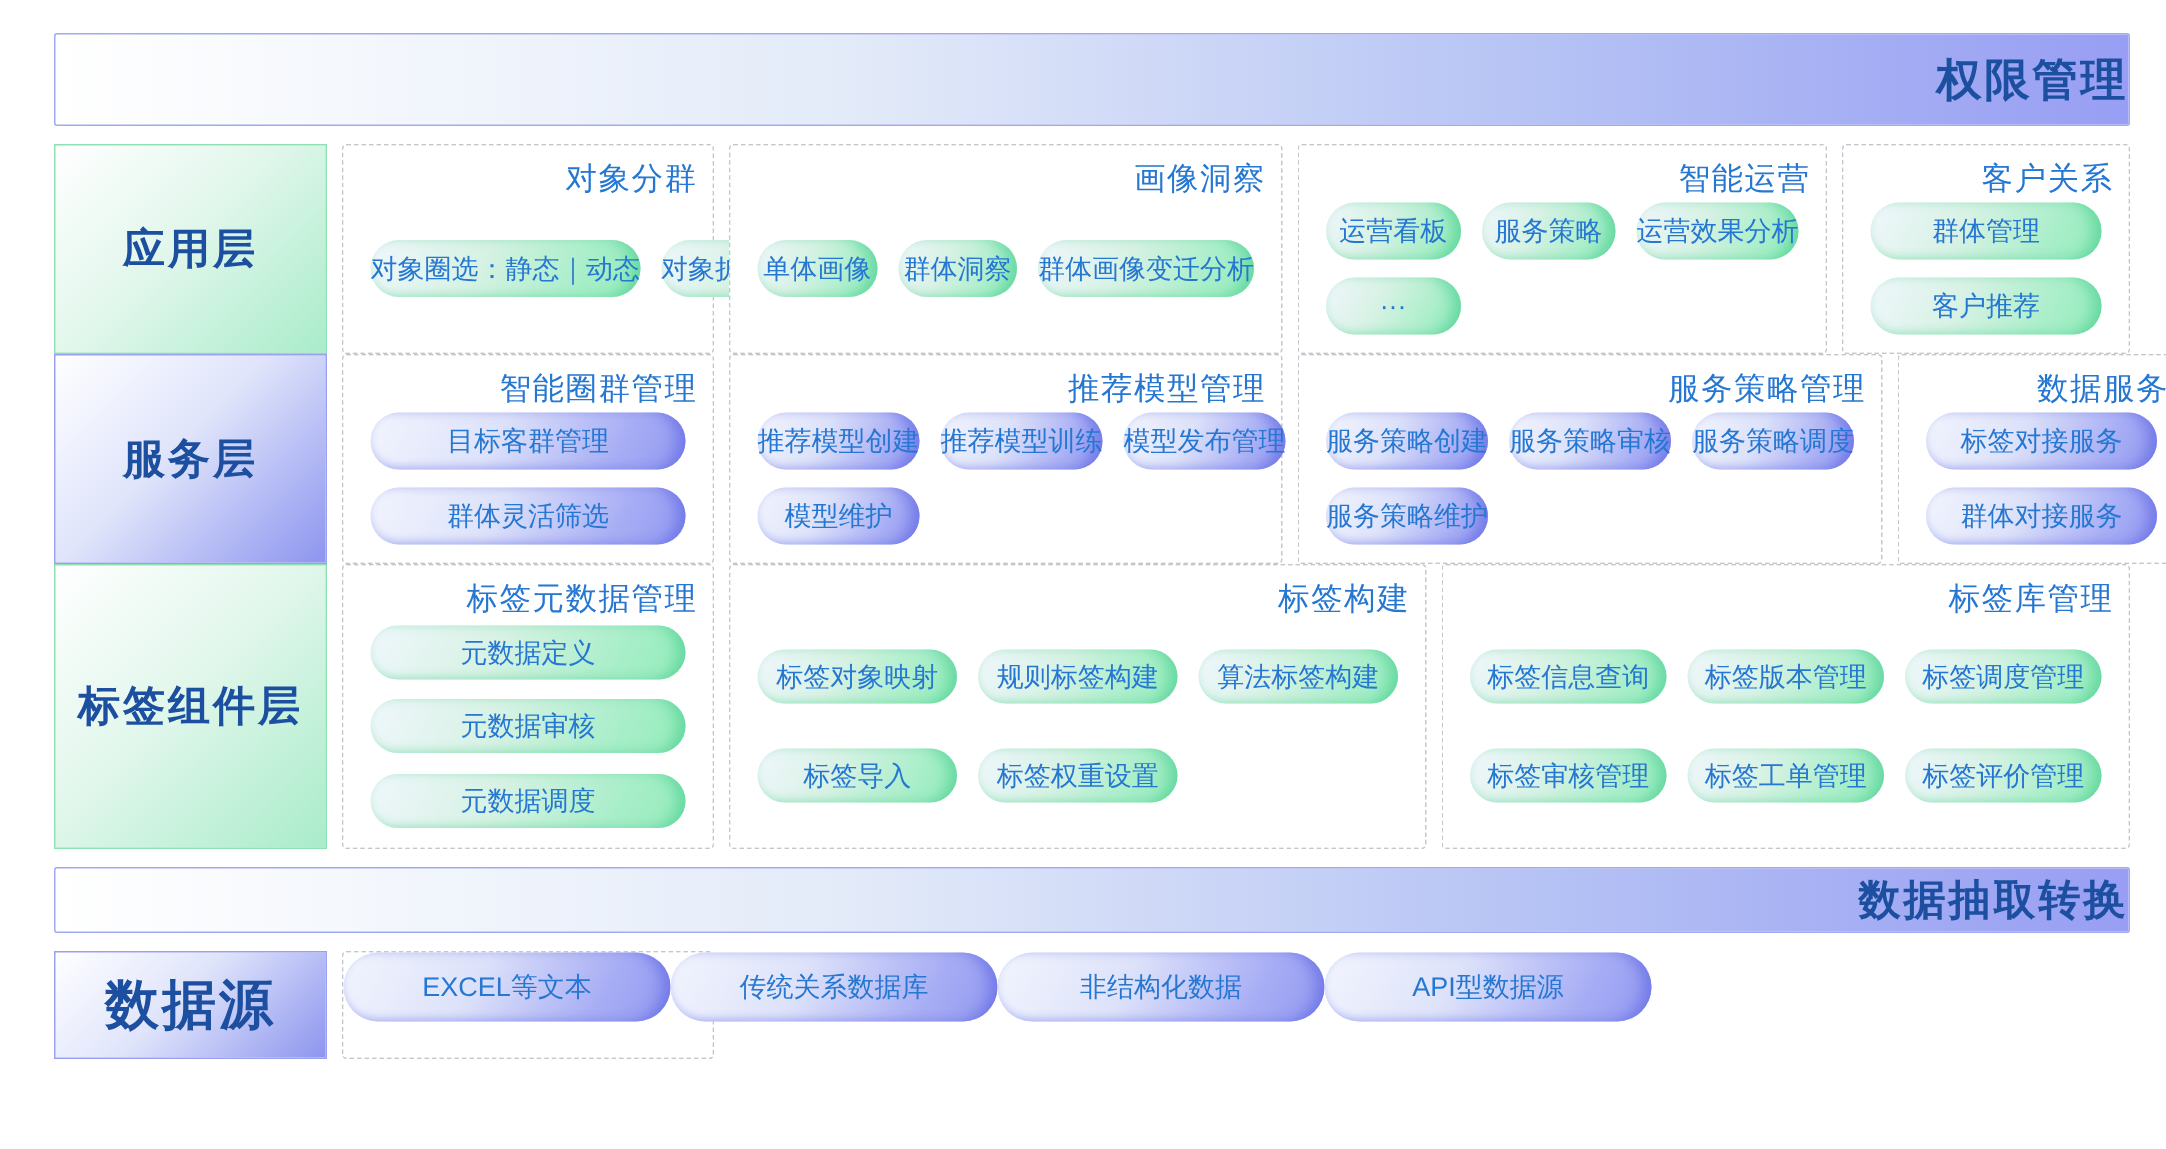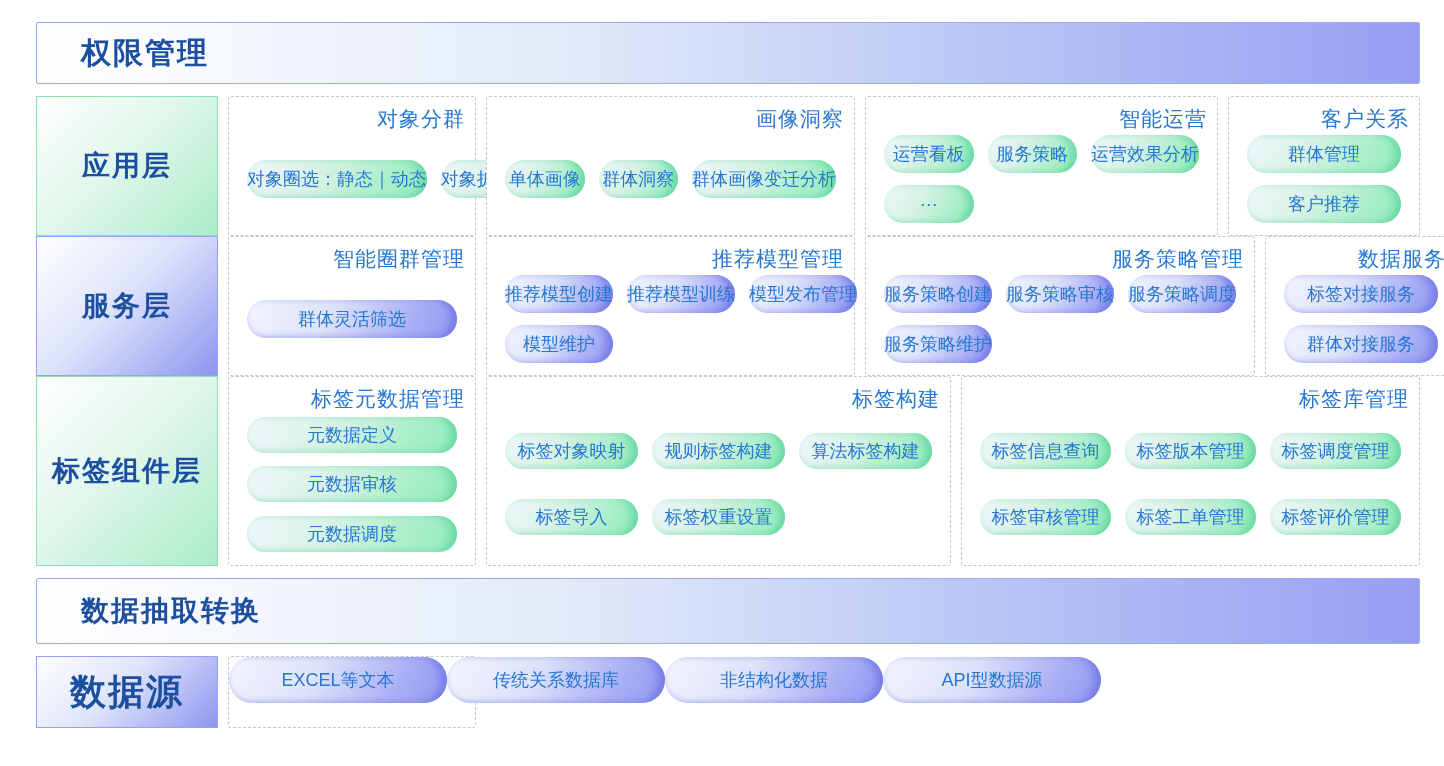--- a/index.html
+++ b/index.html
@@ -1,25 +1,25 @@
 <!DOCTYPE html>
 <html><head>
 <meta charset="utf-8">
 <style>
   * { box-sizing: border-box; margin: 0; padding: 0; }
   html,body { background:#ffffff; width:1444px; height:766px; overflow:hidden;
     font-family:"Liberation Sans","DejaVu Sans",sans-serif; }
   .canvas { width:1384px; margin:22px 24px 0 36px; display:flex; flex-direction:column; gap:12px; }
 
   
-  .bar { height:62px; display:flex; align-items:center; justify-content:flex-start;
+  .bar { height:62px; display:flex; align-items:center; justify-content:flex-end;
     background:linear-gradient(90deg,#ffffff 0%,#e3ebf9 38%,#b5c2f4 72%,#989ef3 100%);
     border:1px solid #9fa9f2; border-radius:2px;padding-left:44px; }
   .bar span { font-size:30px; font-weight:bold; color:#1c4f9f; letter-spacing:2px; }
-  .bar.etl { height:66px; }
+  .bar.etl { height:44px; }
   .bar.etl span { font-size:28px; }
 
   
   .row { display:flex; gap:10px; align-items:stretch; }
   .r0,.r1 { height:140px; }
   .r2 { height:190px; }
 
   .layer-label { width:182px; flex:0 0 182px; display:flex; align-items:center; justify-content:center;
     font-size:28px; font-weight:bold; color:#1c4f9f; letter-spacing:2px; }
   .layer-label.theme-green { background:linear-gradient(135deg,#ffffff 0%,#e2f7ec 45%,#a9ecca 100%);
@@ -100,20 +100,21 @@
             <div class="pill theme-green">群体管理</div>
             <div class="pill theme-green">客户推荐</div>
           </div>
         </div>
       </section>
       <section class="row r1">
         <div class="layer-label theme-blue">服务层</div>
         <div class="group g1">
           <div class="group-title">智能圈群管理</div>
           <div class="pills cols-1">
+            <div class="pill theme-blue">目标客群管理</div>
             <div class="pill theme-blue">群体灵活筛选</div>
           </div>
         </div>
         <div class="group g2">
           <div class="group-title">推荐模型管理</div>
           <div class="pills cols-2">
             <div class="pill theme-blue">推荐模型创建</div>
             <div class="pill theme-blue">推荐模型训练</div>
             <div class="pill theme-blue">模型发布管理</div>
             <div class="pill theme-blue">模型维护</div>

